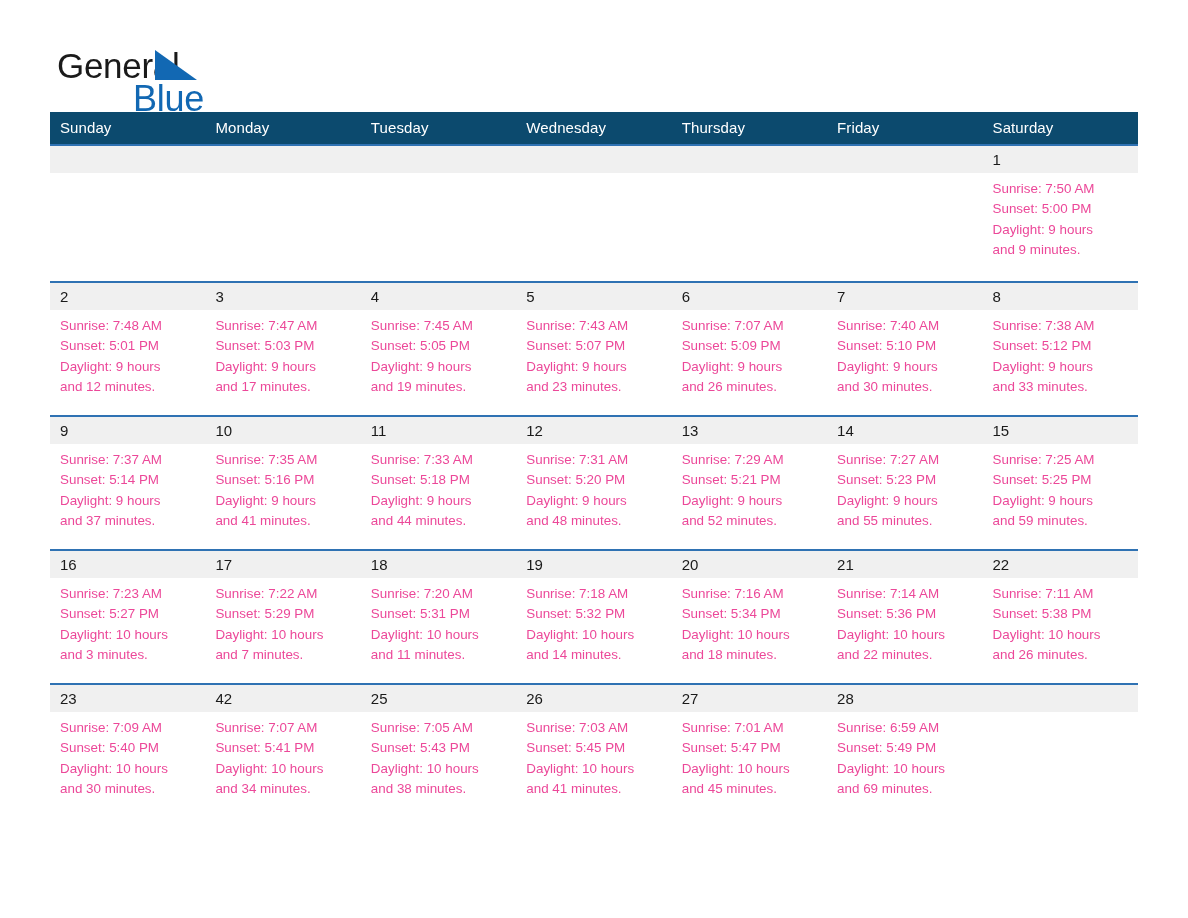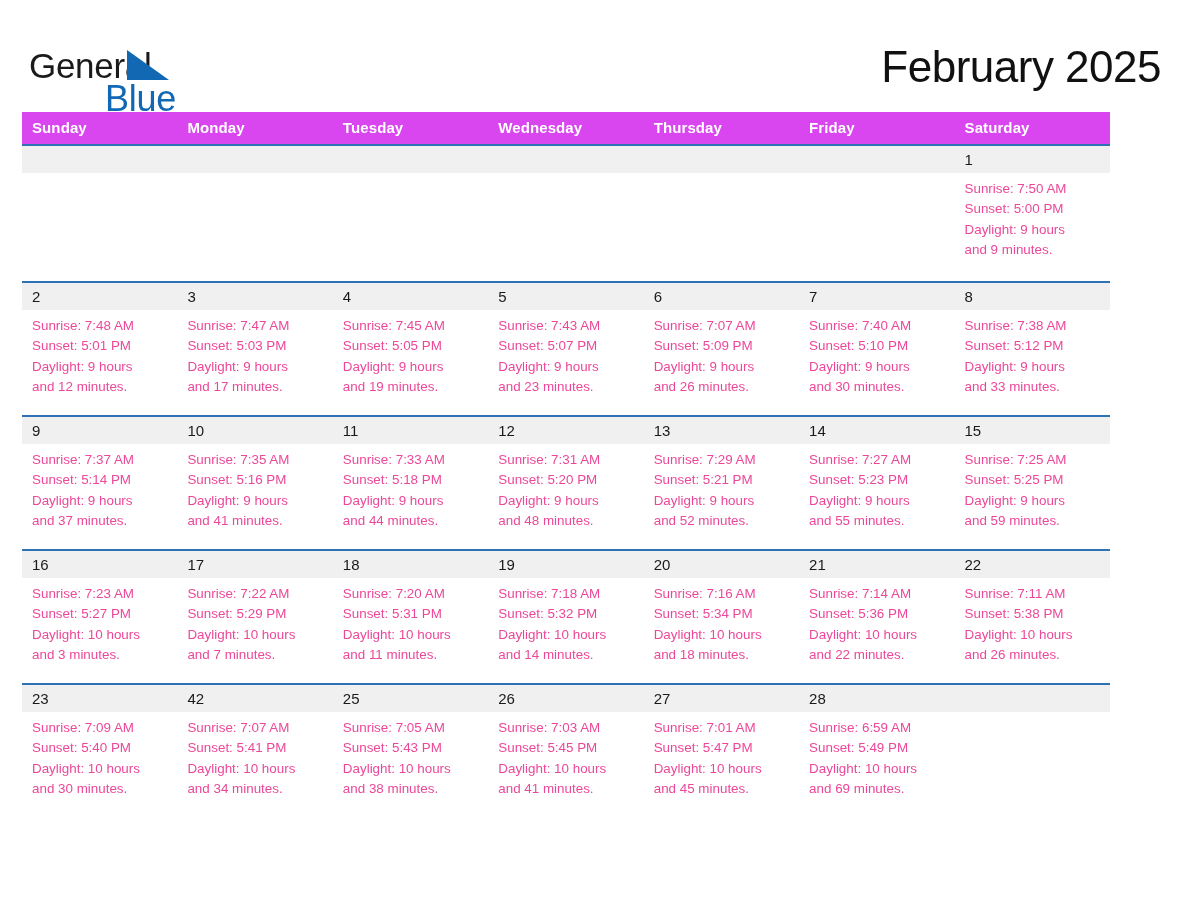--- a/index.html
+++ b/index.html
@@ -13,21 +13,21 @@
     height: 918px;
     font-family: "Liberation Sans", sans-serif;
     color: #000000;
     overflow: hidden;
   }
   .page {
     position: relative;
     width: 1188px;
     height: 846px;
     box-sizing: border-box;
-    padding: 0 22px;
+    padding: 0 50px;
   }
 
   
   .top-bar {
     position: relative;
     height: 112px;
   }
   .logo {
     position: absolute;
     left: 7px;
@@ -85,24 +85,24 @@
 
   
   .calendar {
     width: 1088px;
     border-collapse: collapse;
     table-layout: fixed;
   }
   .calendar col { width: 155.4px; }
 
   thead th {
-    background: #d946ef;
+    background: #0c4a6e;
     color: #ffffff;
     font-size: 15px;
-    font-weight: bold;
+    font-weight: normal;
     text-align: left;
     padding: 7px 0 8px 10px;
     height: 16px;
     letter-spacing: 0.1px;
   }
 
   tbody td {
     vertical-align: top;
     padding: 0;
     border-top: 2px solid #2f72b3;
@@ -138,21 +138,20 @@
 
   <div class="top-bar">
 
     <div class="logo">
       <div class="logo-row1">General</div>
       <div class="logo-tri"></div>
       <div class="logo-row2">Blue</div>
     </div>
 
     <div class="title-block">
-      <div class="month-title">February 2025</div>
     </div>
 
   </div>
 
   <table class="calendar">
     <colgroup>
       <col>
         <col>
         <col>
         <col>

